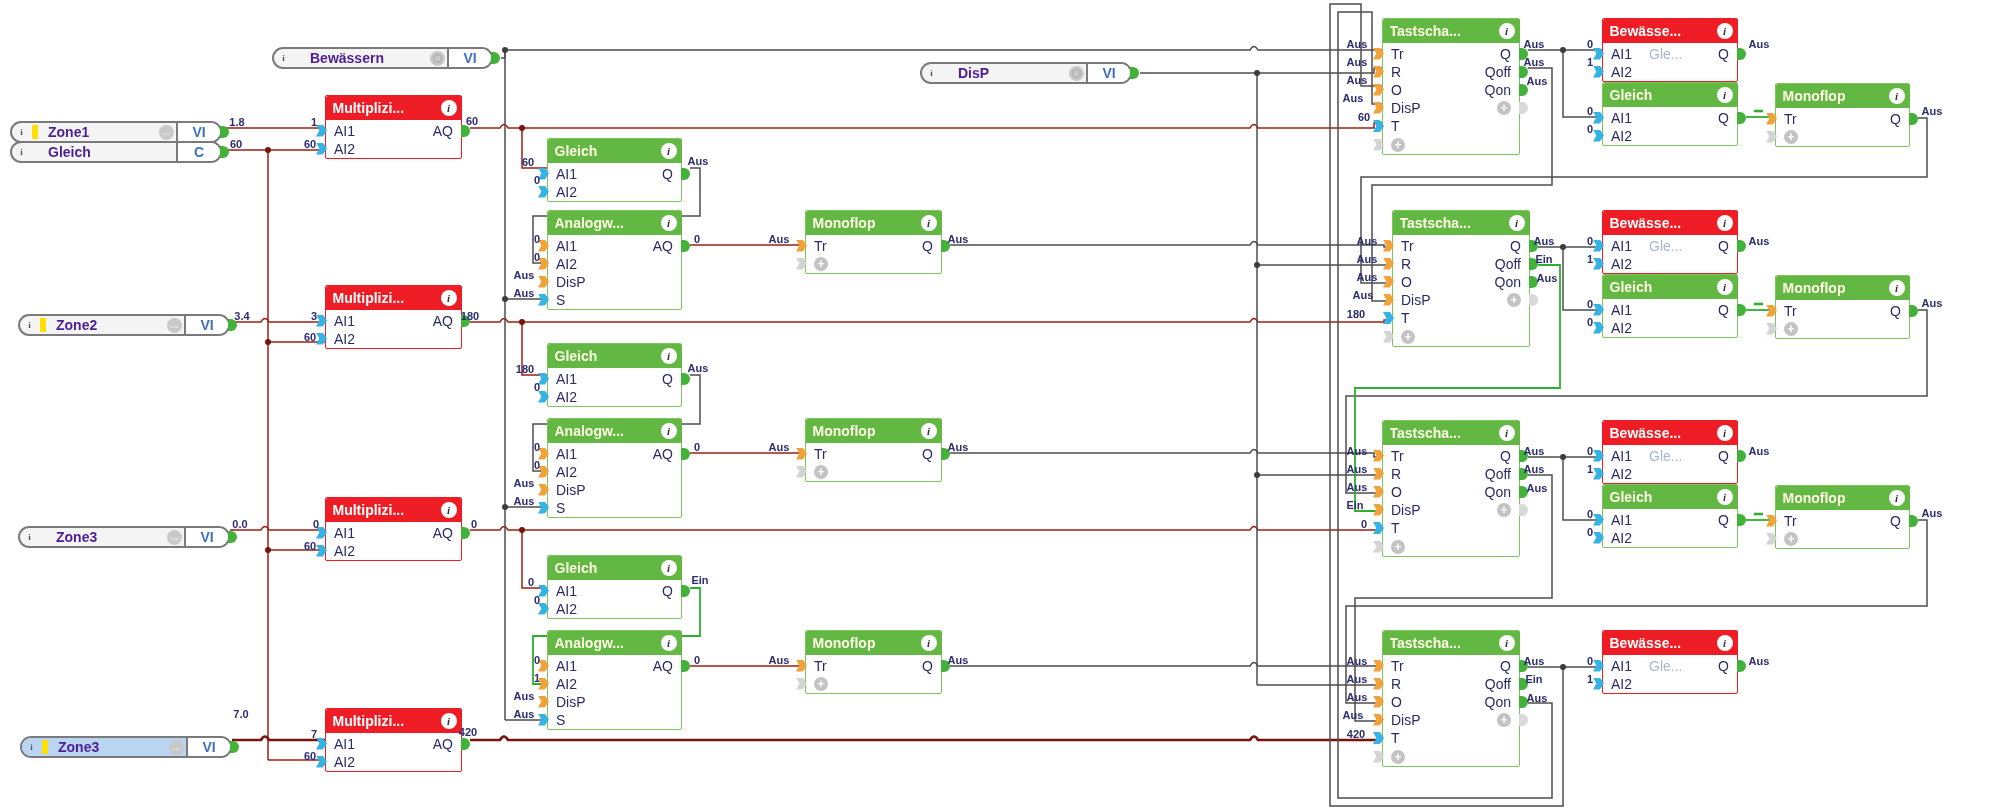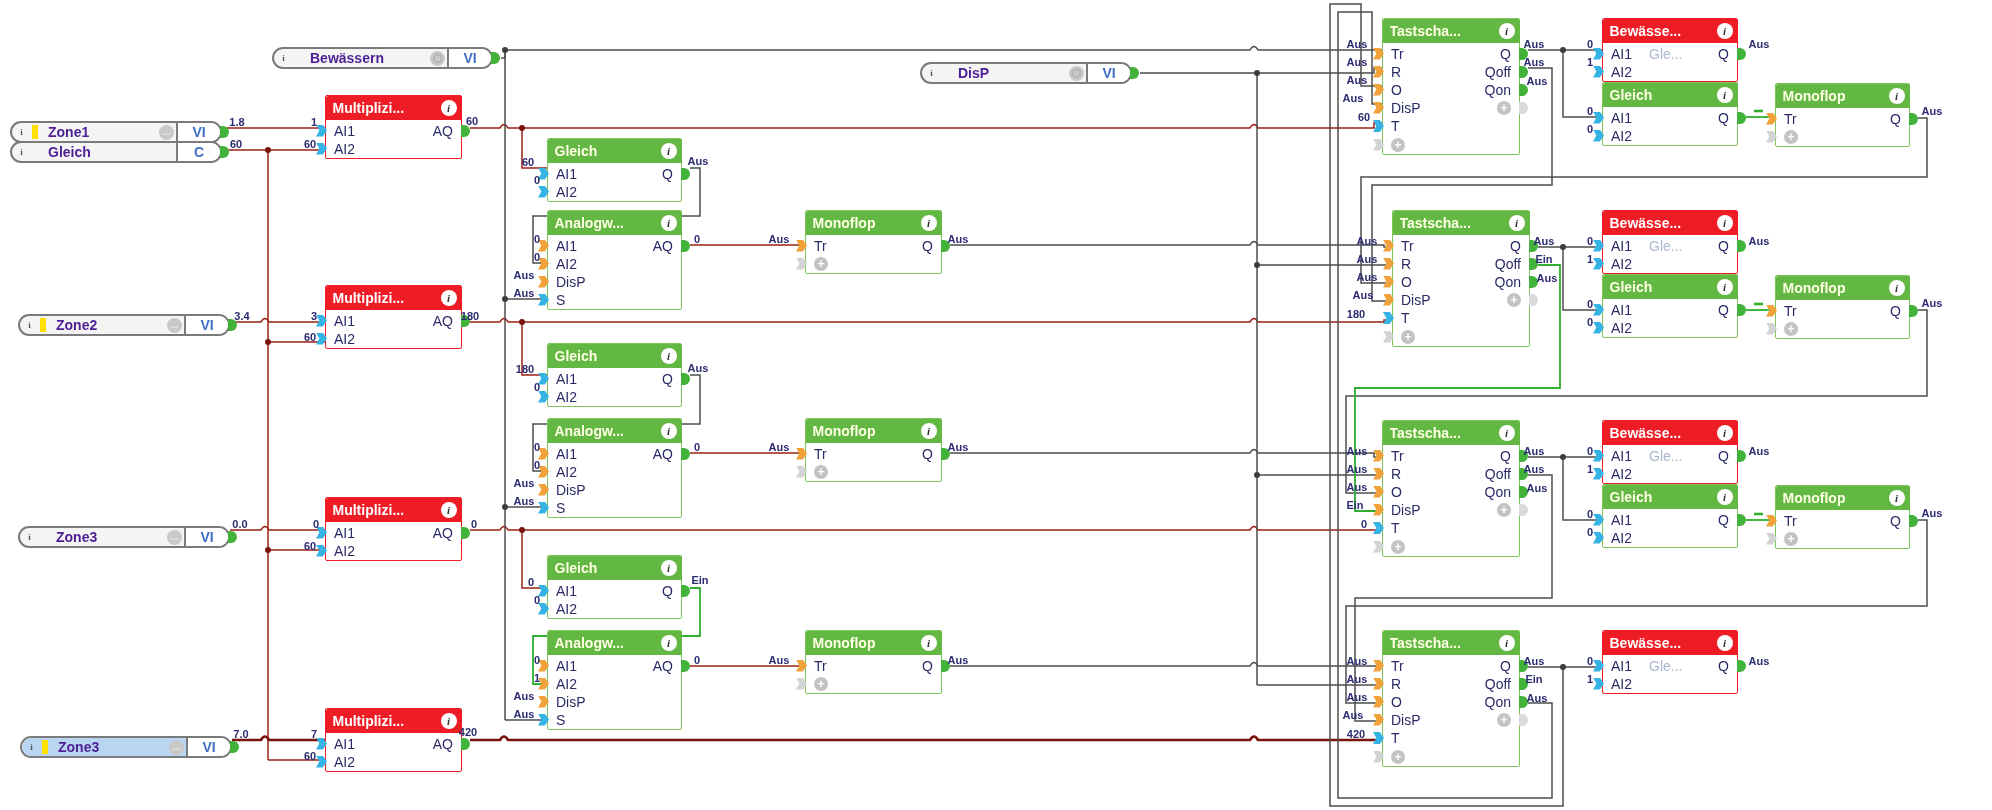--- a/index.html
+++ b/index.html
@@ -910,21 +910,21 @@
       <span class="wl" style="left: 1364px; top: 524px;">0</span>
       <span class="wl" style="left: 1534px; top: 451px;">Aus</span>
       <span class="wl" style="left: 1534px; top: 469px;">Aus</span>
       <span class="wl" style="left: 1537px; top: 488px;">Aus</span>
       <span class="wl" style="left: 1590px; top: 451px;">0</span>
       <span class="wl" style="left: 1590px; top: 469px;">1</span>
       <span class="wl" style="left: 1759px; top: 451px;">Aus</span>
       <span class="wl" style="left: 1590px; top: 514px;">0</span>
       <span class="wl" style="left: 1590px; top: 532px;">0</span>
       <span class="wl" style="left: 1932px; top: 513px;">Aus</span>
-      <span class="wl" style="left: 241px; top: 734px;">7.0</span>
+      <span class="wl" style="left: 241px; top: 714px;">7.0</span>
       <span class="wl" style="left: 314px; top: 734px;">7</span>
       <span class="wl" style="left: 310px; top: 756px;">60</span>
       <span class="wl" style="left: 468px; top: 732px;">420</span>
       <span class="wl" style="left: 1356px; top: 734px;">420</span>
       <span class="wl" style="left: 1357px; top: 661px;">Aus</span>
       <span class="wl" style="left: 1357px; top: 679px;">Aus</span>
       <span class="wl" style="left: 1357px; top: 697px;">Aus</span>
       <span class="wl" style="left: 1353px; top: 715px;">Aus</span>
       <span class="wl" style="left: 1534px; top: 661px;">Aus</span>
       <span class="wl" style="left: 1534px; top: 679px;">Ein</span>

